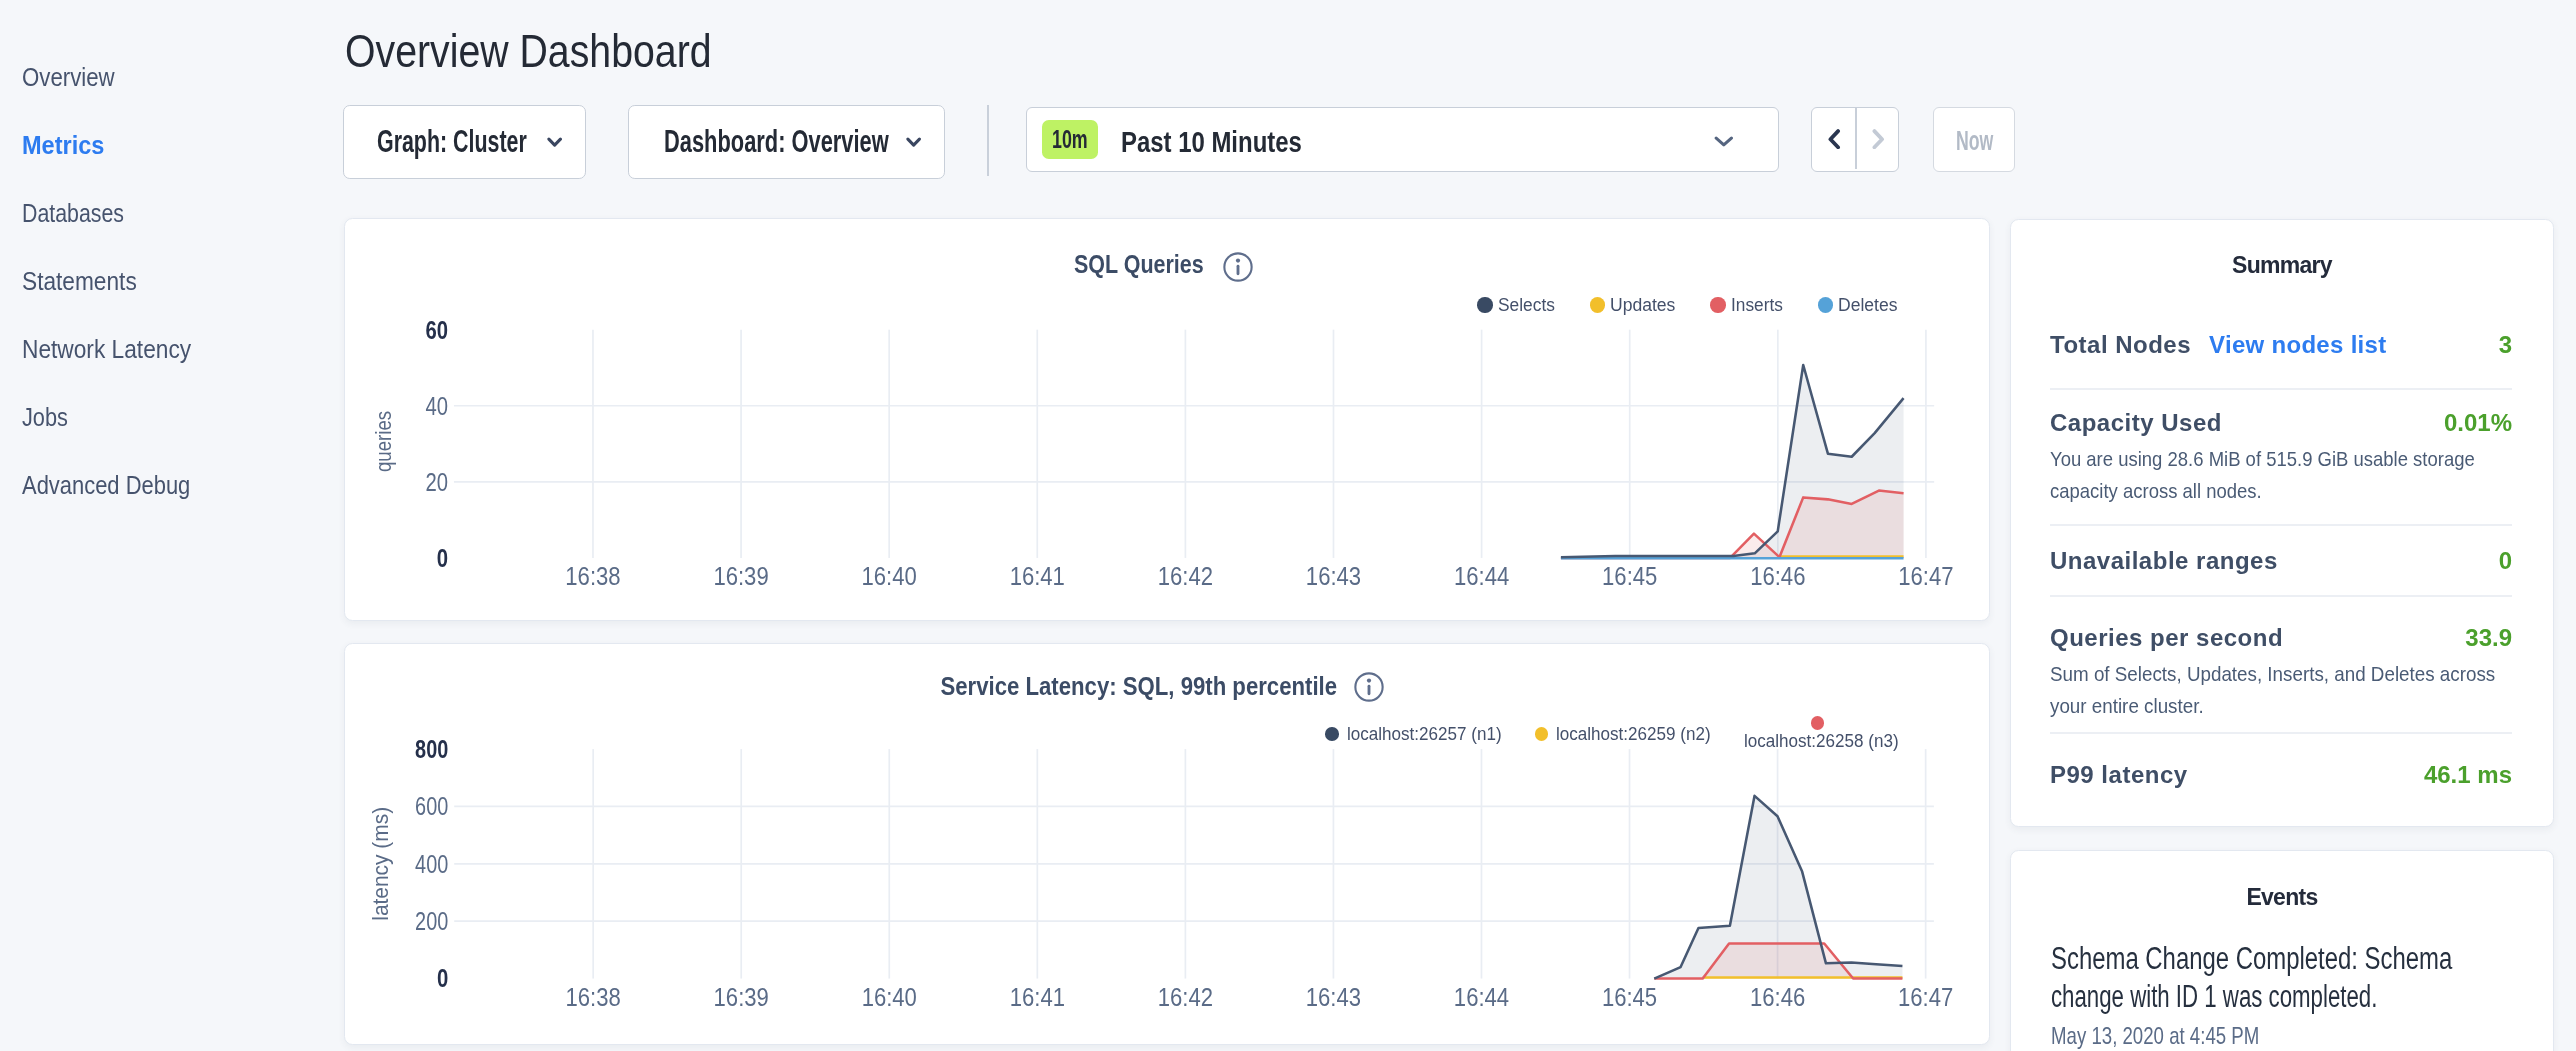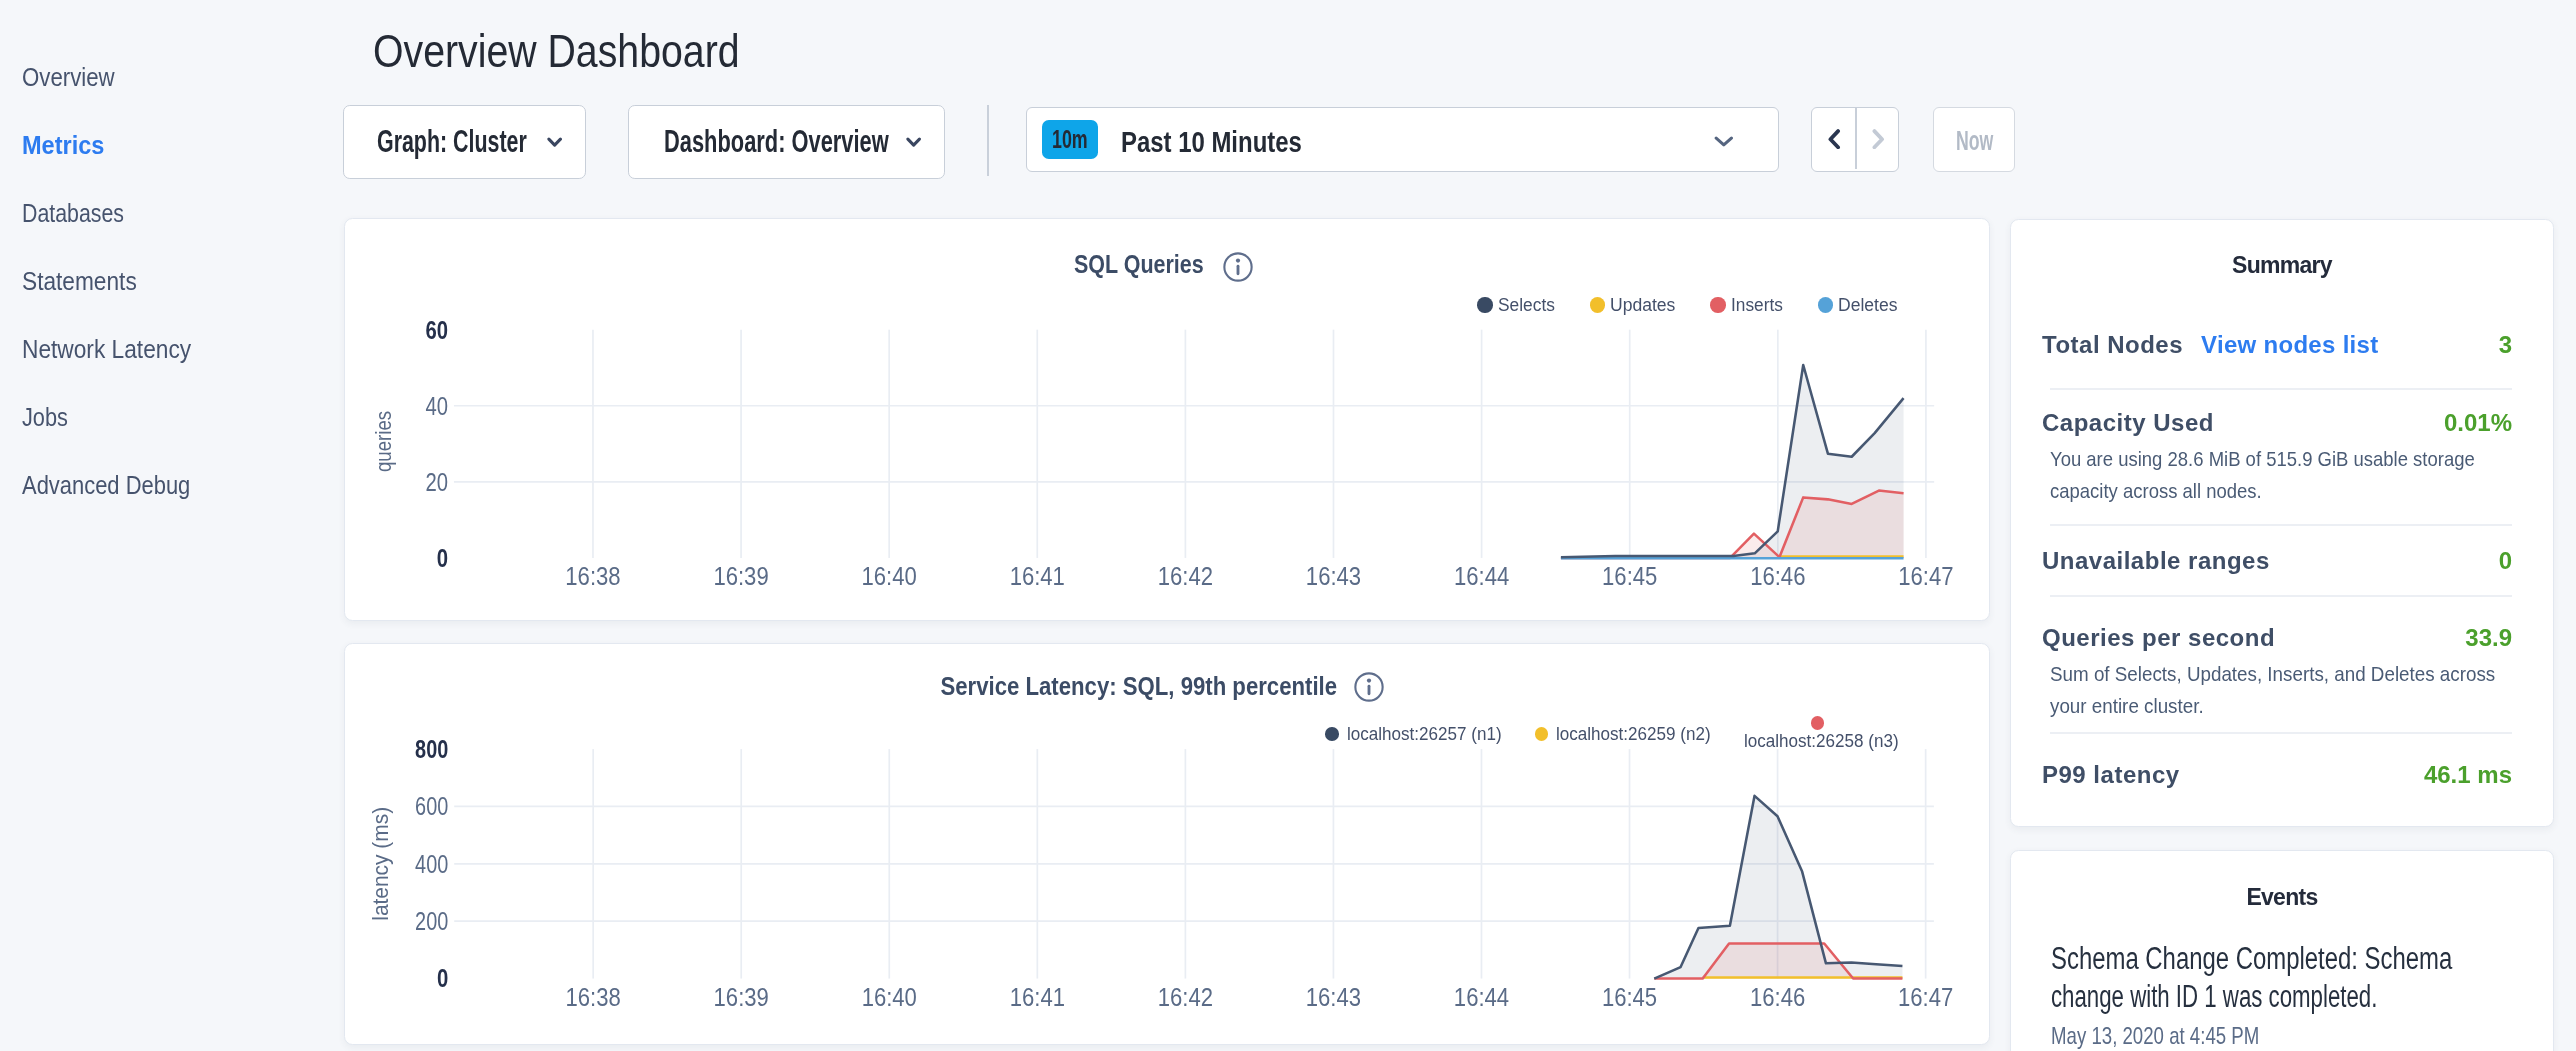--- a/index.html
+++ b/index.html
@@ -2,41 +2,41 @@
 <html style="font-size:13.6px"><head><meta charset="utf-8"><style>
 *{margin:0;padding:0;box-sizing:border-box;}
 html,body{width:2576px;height:1051px;overflow:hidden;}
 body{background:#f5f7fa;font-family:"Liberation Sans",sans-serif;position:relative;}
 .abs{position:absolute;}
 .card{position:absolute;background:#fff;border:1.7px solid #e3e8f0;border-radius:8.5px;box-shadow:0 2.6px 7.7px rgba(55,65,90,0.06);}
 .nv{position:absolute;left:22px;line-height:25.5px;margin-top:46px;}
 h1{position:absolute;left:345px;top:27px;line-height:47px;font-weight:400;}
 .btn{position:absolute;background:#fff;border:1.7px solid #c8cfd9;border-radius:6.8px;display:flex;align-items:center;}
 .timebox{position:absolute;left:1026px;top:107px;width:753px;height:65px;background:#fff;border:1.7px solid #c8cfd9;border-radius:6px;display:flex;align-items:center;}
-.badge{margin-left:14.5px;width:56px;height:39px;background:#0ea5e9;border-radius:6.8px;display:flex;align-items:center;justify-content:center;}
+.badge{margin-left:14.5px;width:56px;height:39px;background:#bef264;border-radius:6.8px;display:flex;align-items:center;justify-content:center;}
 .legend{position:absolute;display:flex;align-items:center;}
 .legend .dot{border-radius:50%;display:inline-block;}
 .legend .item{display:flex;align-items:center;}
 .chartsvg{position:absolute;left:-1.7px;top:-1.7px;}
 .ctitle{position:absolute;line-height:25px;font-size:25px;font-weight:700;color:#3c4c66;white-space:nowrap;}
-.srow{position:absolute;left:31px;right:41px;display:flex;align-items:center;justify-content:space-between;}
+.srow{position:absolute;left:39px;right:41px;display:flex;align-items:center;justify-content:space-between;}
 .srow .k{font-weight:700;font-size:24px;letter-spacing:0.5px;color:#3f4e66;white-space:nowrap;}
 .srow .v{font-weight:700;font-size:24px;letter-spacing:0px;color:#4ba02c;white-space:nowrap;}
 .scap{position:absolute;left:39px;font-size:20.4px;line-height:32px;color:#4a5b75;}
 .sdiv{position:absolute;left:39px;right:41px;height:1.7px;background:#eceff4;}
 .stitle{position:absolute;width:100%;text-align:center;font-size:23px;font-weight:700;letter-spacing:-0.7px;color:#242b3b;line-height:23px;}
 </style></head><body>
 <div class="nv" style="top:18.7px;"><span style="display:inline-block;width:93px;vertical-align:top;"><span id="nav0" class="fit" style="display:inline-block; white-space:nowrap; font-size:25.5px; font-weight:400; color:#46536d; transform:scaleX(0.8718); transform-origin:left center; ">Overview</span></span></div>
 <div class="nv act" style="top:87px;"><span style="display:inline-block;width:82px;vertical-align:top;"><span id="nav1" class="fit" style="display:inline-block; white-space:nowrap; font-size:25.5px; font-weight:700; color:#2d7cf0; transform:scaleX(0.9234); transform-origin:left center; ">Metrics</span></span></div>
 <div class="nv" style="top:155px;"><span style="display:inline-block;width:102px;vertical-align:top;"><span id="nav2" class="fit" style="display:inline-block; white-space:nowrap; font-size:25.5px; font-weight:400; color:#46536d; transform:scaleX(0.8366); transform-origin:left center; ">Databases</span></span></div>
 <div class="nv" style="top:223px;"><span style="display:inline-block;width:115px;vertical-align:top;"><span id="nav3" class="fit" style="display:inline-block; white-space:nowrap; font-size:25.5px; font-weight:400; color:#46536d; transform:scaleX(0.8896); transform-origin:left center; ">Statements</span></span></div>
 <div class="nv" style="top:291px;"><span style="display:inline-block;width:169px;vertical-align:top;"><span id="nav4" class="fit" style="display:inline-block; white-space:nowrap; font-size:25.5px; font-weight:400; color:#46536d; transform:scaleX(0.8906); transform-origin:left center; ">Network Latency</span></span></div>
 <div class="nv" style="top:359px;"><span style="display:inline-block;width:46px;vertical-align:top;"><span id="nav5" class="fit" style="display:inline-block; white-space:nowrap; font-size:25.5px; font-weight:400; color:#46536d; transform:scaleX(0.8521); transform-origin:left center; ">Jobs</span></span></div>
 <div class="nv" style="top:427px;"><span style="display:inline-block;width:168px;vertical-align:top;"><span id="nav6" class="fit" style="display:inline-block; white-space:nowrap; font-size:25.5px; font-weight:400; color:#46536d; transform:scaleX(0.8602); transform-origin:left center; ">Advanced Debug</span></span></div>
-<h1><span style="display:inline-block;width:365px;vertical-align:top;margin-left:28px;"><span id="h1" class="fit" style="display:inline-block; white-space:nowrap; font-size:47px; font-weight:400; color:#242a35; transform:scaleX(0.8353); transform-origin:left center; ">Overview Dashboard</span></span></h1>
+<h1><span style="display:inline-block;width:365px;vertical-align:top;"><span id="h1" class="fit" style="display:inline-block; white-space:nowrap; font-size:47px; font-weight:400; color:#242a35; transform:scaleX(0.8353); transform-origin:left center; ">Overview Dashboard</span></span></h1>
 <div class="btn" style="left:343px;top:105px;width:243px;height:74px;padding-left:33px;">
     <span style="display:inline-block;width:148px;vertical-align:top;"><span id="b1" class="fit" style="display:inline-block; white-space:nowrap; font-size:31px; font-weight:700; color:#242a35; transform:scaleX(0.6903); transform-origin:left center; ">Graph: Cluster</span></span>
     <svg style="margin-left:22px;" width="15.3" height="10.2" viewBox="0 0 18 12">
       <polyline points="2.2,2.5 9,9.5 15.8,2.5" fill="none" stroke="#3a4660" stroke-width="3.6" stroke-linecap="round" stroke-linejoin="round"></polyline>
     </svg>
   </div>
 <div class="btn" style="left:628px;top:105px;width:317px;height:74px;padding-left:35px;">
     <span style="display:inline-block;width:222px;vertical-align:top;"><span id="b2" class="fit" style="display:inline-block; white-space:nowrap; font-size:31px; font-weight:700; color:#242a35; transform:scaleX(0.7052); transform-origin:left center; ">Dashboard: Overview</span></span>
     <svg style="margin-left:20.4px;" width="15.3" height="10.2" viewBox="0 0 18 12">
       <polyline points="2.2,2.5 9,9.5 15.8,2.5" fill="none" stroke="#3a4660" stroke-width="3.6" stroke-linecap="round" stroke-linejoin="round"></polyline>

